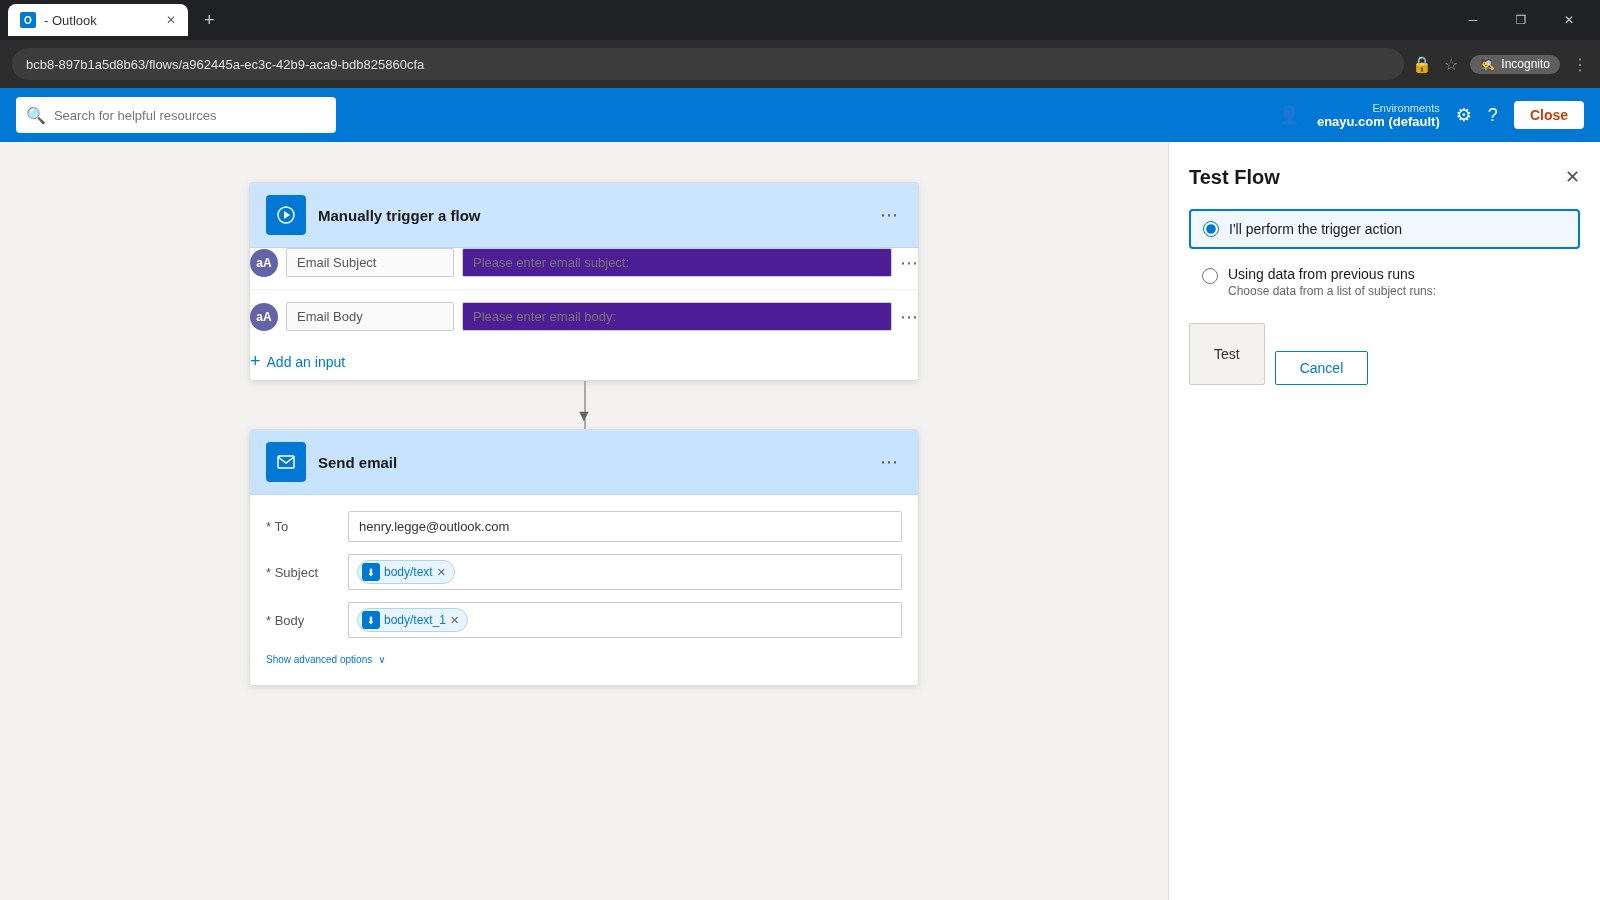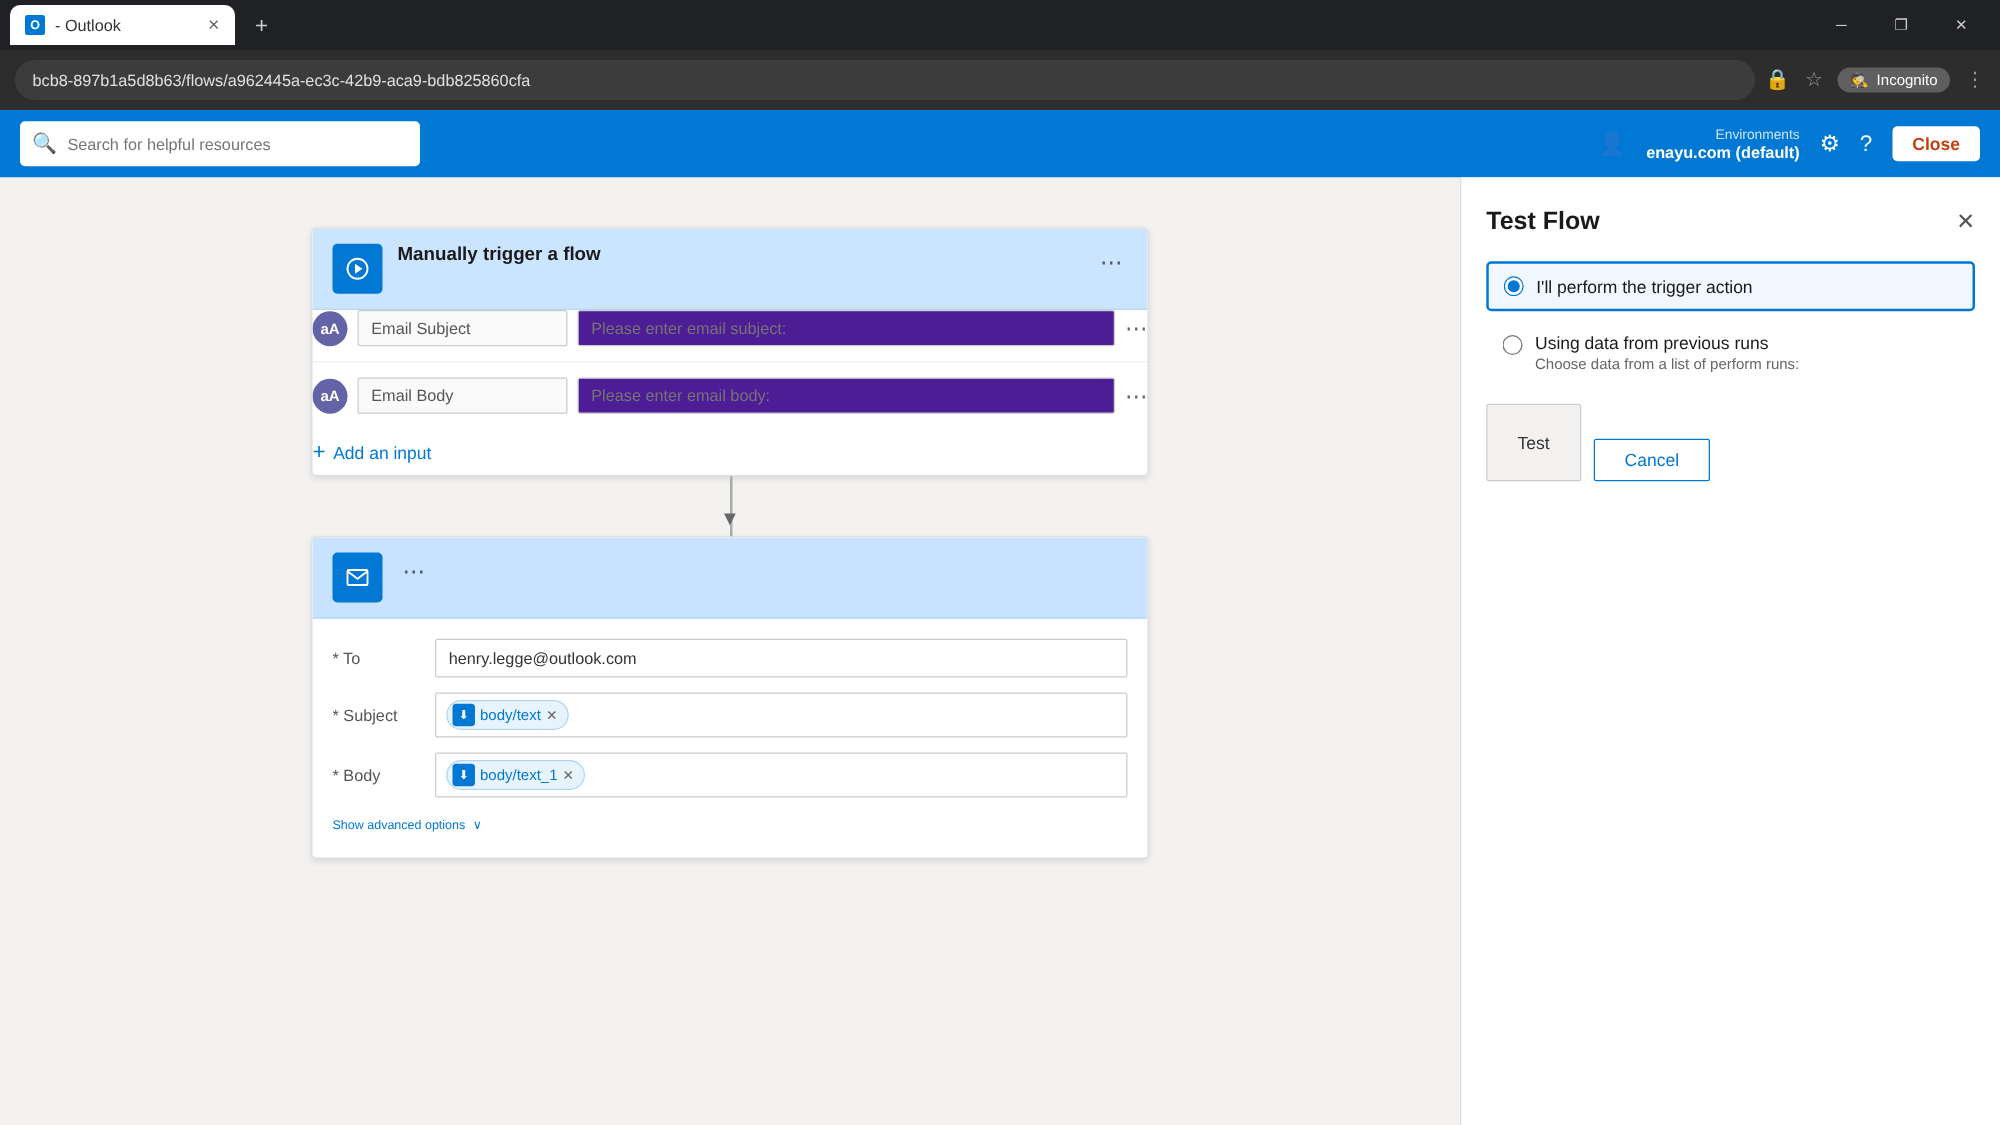--- a/index.html
+++ b/index.html
@@ -163,20 +163,21 @@
       border: 1px solid #ddd;
       border-radius: 4px;
       width: 670px;
       overflow: hidden;
       box-shadow: 0 2px 6px rgba(0,0,0,0.1);
     }
 
     .flow-card-header {
       background: #cce5ff;
       display: flex;
+      align-items: center;
       padding: 12px 16px;
       gap: 12px;
       border-bottom: 1px solid #b8d8f5;
     }
     .flow-card-header.email-header {
       background: #c7e3ff;
     }
 
     .card-icon {
       width: 40px; height: 40px;
@@ -553,20 +554,21 @@
     </div>
 
     <div class="flow-card">
       <div class="flow-card-header email-header">
         <div class="card-icon email">
           <svg width="20" height="20" viewBox="0 0 20 20" fill="white">
             <rect x="2" y="4" width="16" height="12" rx="1" stroke="white" stroke-width="1.5" fill="none"></rect>
             <path d="M2 5l8 6 8-6" stroke="white" stroke-width="1.5" fill="none"></path>
           </svg>
         </div>
+        <span class="card-title">Send email</span>
         <span class="card-menu-btn">⋯</span>
       </div>
       <div class="email-form">
 
         <div class="form-row">
           <span class="form-label">* To</span>
           <input class="form-input" type="text" value="henry.legge@outlook.com" style="">
         </div>
 
         <div class="form-row">
@@ -607,21 +609,21 @@
 
     <div class="radio-option selected">
       <input type="radio" name="test-option" checked="" style="">
       <span class="radio-label">I'll perform the trigger action</span>
     </div>
 
     <div class="radio-option-secondary">
       <input type="radio" name="test-option" style="">
       <div>
         <div class="radio-sub-label">Using data from previous runs</div>
-        <div class="radio-sub-desc">Choose data from a list of perform runs:</div>
+        <div class="radio-sub-desc">Choose data from a list of subject runs:</div>
       </div>
     </div>
 
     <div class="test-panel-actions">
       <button class="btn-test">Test</button>
       <button class="btn-cancel">Cancel</button>
     </div>
   </div>
 
 </div>

